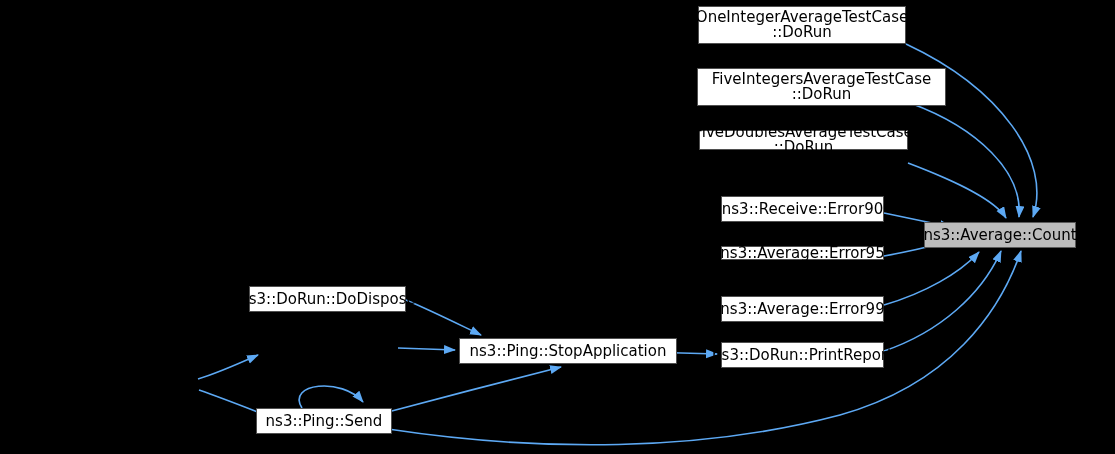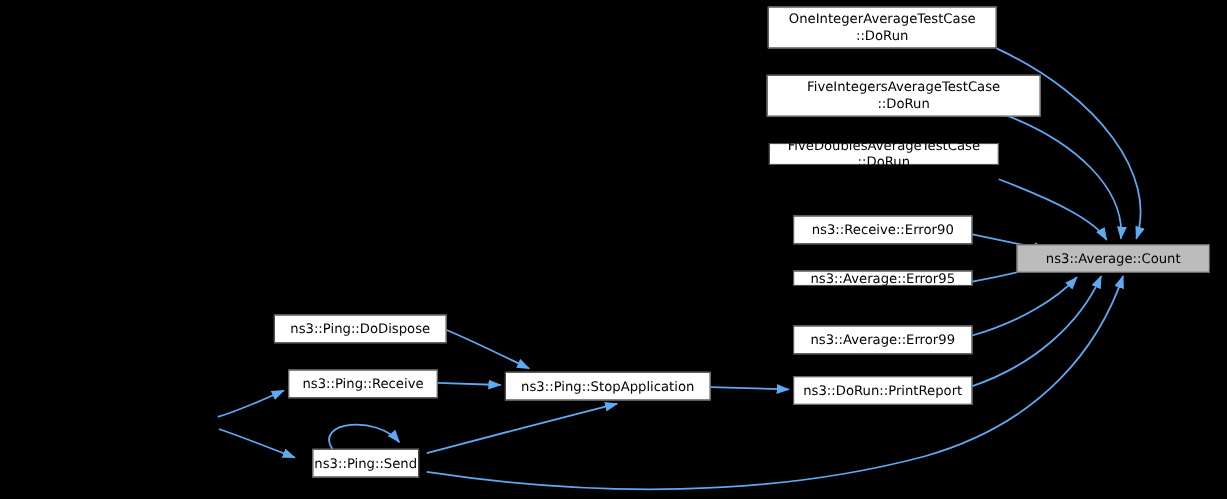--- a/index.html
+++ b/index.html
@@ -13,21 +13,21 @@
   svg.edges{position:absolute;left:0;top:0;width:1115px;height:454px;}
   path.edge{fill:none;stroke:var(--edge,#5da9f4);stroke-width:1.6px;}
   .node{
     position:absolute;
     display:flex;align-items:center;justify-content:center;
     text-align:center;
     box-sizing:border-box;
     background:var(--node_fill,#ffffff);
     border:1.5px solid var(--node_border,#4f4f4f);
     color:var(--node_text,#000000);
-    font-size:12px;line-height:15px;
+    font-size:15px;line-height:15px;
     white-space:pre-line;
     cursor:pointer;
   }
   .node.highlighted{
     background:var(--highlight_fill,#bcbcbc);
     border-color:var(--highlight_border,#5a5a5a);
     cursor:default;
   }
 </style>
 </head>
@@ -68,24 +68,23 @@
 ::DoRun</div>
 
   <div class="node" style="left:721px;top:196px;width:163px;height:26px">ns3::Receive::Error90</div>
 
   <div class="node" style="left:721px;top:246px;width:163px;height:14px">ns3::Average::Error95</div>
 
   <div class="node" style="left:721px;top:296px;width:163px;height:26px">ns3::Average::Error99</div>
 
   <div class="node" style="left:721px;top:342px;width:163px;height:26px">ns3::DoRun::PrintReport</div>
 
-  <div class="node highlighted" style="left:924px;top:222px;width:176px;height:26px">ns3::Average::Count</div>
+  <div class="node highlighted" style="left:924px;top:222px;width:152px;height:26px">ns3::Average::Count</div>
 
-  <div class="node" style="left:459px;top:338px;width:187px;height:26px">ns3::Ping::StopApplication</div>
+  <div class="node" style="left:459px;top:338px;width:218px;height:26px">ns3::Ping::StopApplication</div>
 
-  <div class="node" style="left:249px;top:286px;width:157px;height:26px">ns3::Ping::DoDispose</div>
-
-  <div class="node" style="left:262px;top:336px;width:136px;height:26px">ns3::Ping::Receive</div>
+  <div class="node" style="left:249px;top:286px;width:157px;height:26px">ns3::DoRun::DoDispose</div>
 
 
-  <div class="node" style="left:284px;top:408px;width:97px;height:26px">ns3::Ping::Send</div>
+
+  <div class="node" style="left:256px;top:408px;width:136px;height:26px">ns3::Ping::Send</div>
 
 </div>
 
 </body></html>

